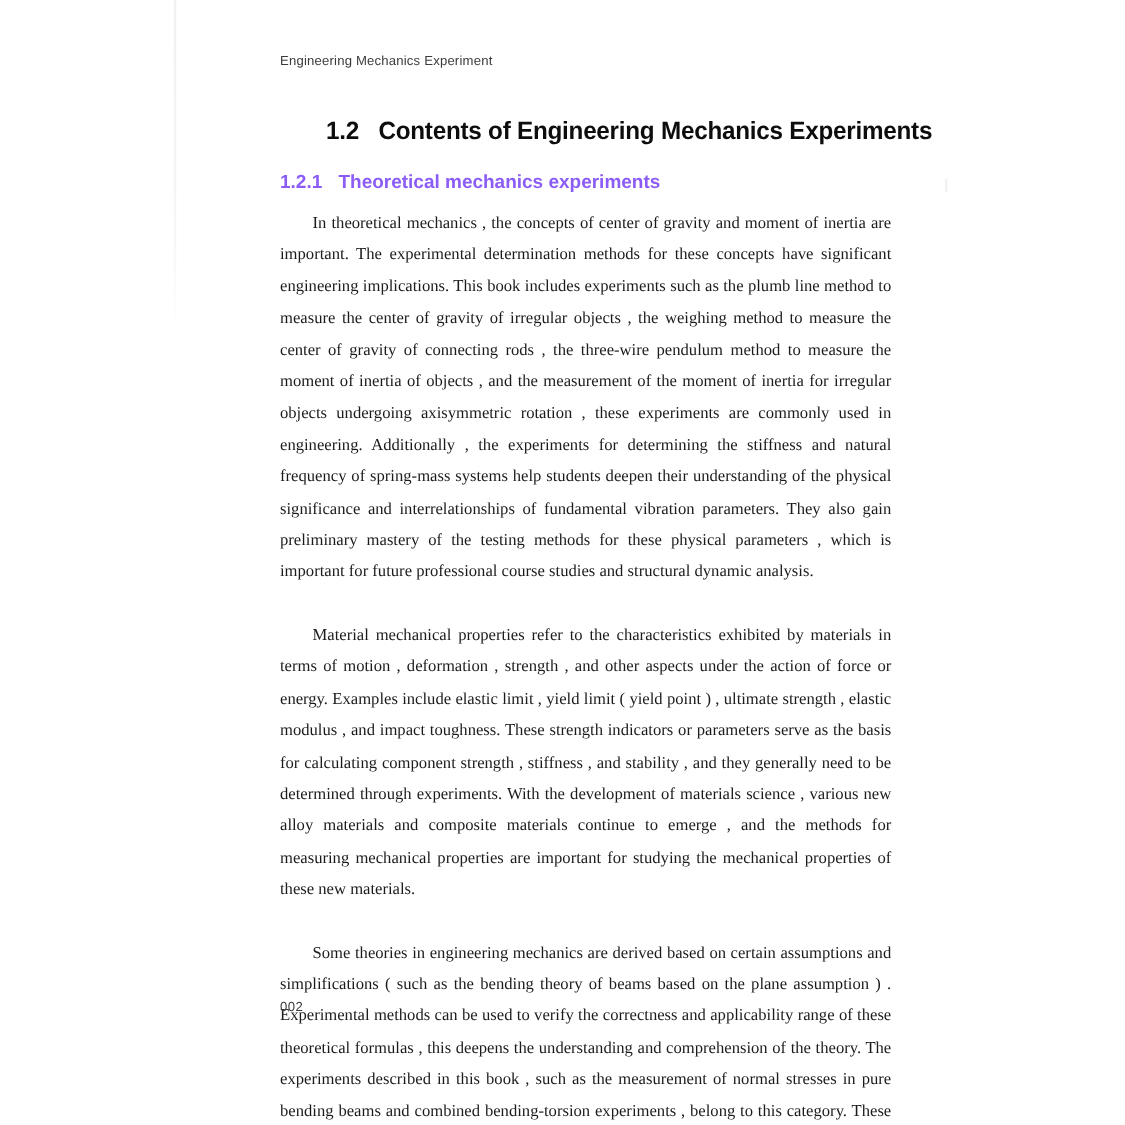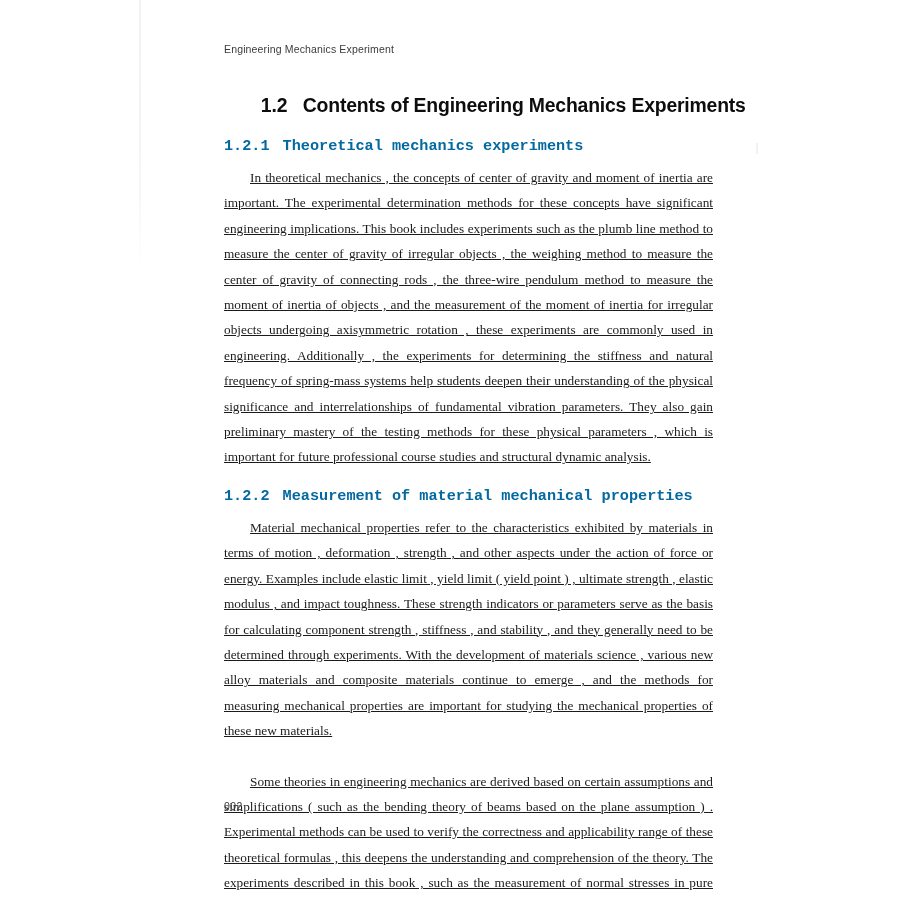--- a/index.html
+++ b/index.html
@@ -69,21 +69,20 @@
     margin: 0;
     font-size: 13.3px;
     line-height: 25.4px;
     text-align: justify;
     text-align-last: left;
     color: #1b1b1b;
     text-justify: inter-word;
   }
   p.body.indent {
     text-indent: 26px;
-    text-decoration: underline;
   }
 
   h2.section {
     margin: 0;
     font-family: "Liberation Sans", sans-serif;
     font-weight: bold;
     font-size: 20px;
     line-height: 24px;
     color: #0d0d0d;
     letter-spacing: -0.2px;
@@ -91,25 +90,25 @@
     transform-origin: left center;
     white-space: nowrap;
   }
   h2.section .num {
     margin-right: 16px;
     margin-left: 38px;
   }
 
   h3.subsection {
     margin: 0;
-    font-family: Liberation Mono, monospace;
+    font-family: Liberation Sans, sans-serif;
     font-weight: bold;
     font-size: 15.2px;
     line-height: 20px;
-    color: #0369a1;
+    color: #8b5cf6;
     white-space: nowrap;
   }
   h3.subsection .num {
     margin-right: 13px;
   }
 
   .sp-after-para-1 { height: 21px; }
   .sp-after-h2     { height: 19px; }
   .sp-after-h3     { height: 9px;  }
   .sp-before-h3    { height: 16px; }
@@ -148,23 +147,20 @@
     <h3 class="subsection">
       <span class="num">1.2.1</span><span>Theoretical mechanics experiments</span>
     </h3>
 
     <div class="sp-after-h3"></div>
 
     <p class="body indent">In theoretical mechanics , the concepts of center of gravity and moment of inertia are important. The experimental determination methods for these concepts have significant engineering implications. This book includes experiments such as the plumb line method to measure the center of gravity of irregular objects , the weighing method to measure the center of gravity of connecting rods , the three-wire pendulum method to measure the moment of inertia of objects , and the measurement of the moment of inertia for irregular objects undergoing axisymmetric rotation , these experiments are commonly used in engineering. Additionally , the experiments for determining the stiffness and natural frequency of spring-mass systems help students deepen their understanding of the physical significance and interrelationships of fundamental vibration parameters. They also gain preliminary mastery of the testing methods for these physical parameters , which is important for future professional course studies and structural dynamic analysis.</p>
 
     <div class="sp-before-h3"></div>
 
-    <h3 class="subsection">
-      <span class="num">1.2.2</span><span>Measurement of material mechanical properties</span>
-    </h3>
 
     <div class="sp-after-h3"></div>
 
     <p class="body indent">Material mechanical properties refer to the characteristics exhibited by materials in terms of motion , deformation , strength , and other aspects under the action of force or energy. Examples include elastic limit , yield limit ( yield point ) , ultimate strength , elastic modulus , and impact toughness. These strength indicators or parameters serve as the basis for calculating component strength , stiffness , and stability , and they generally need to be determined through experiments. With the development of materials science , various new alloy materials and composite materials continue to emerge , and the methods for measuring mechanical properties are important for studying the mechanical properties of these new materials.</p>
 
     <div class="sp-before-h3"></div>
 
 
     <div class="sp-after-h3"></div>
 

